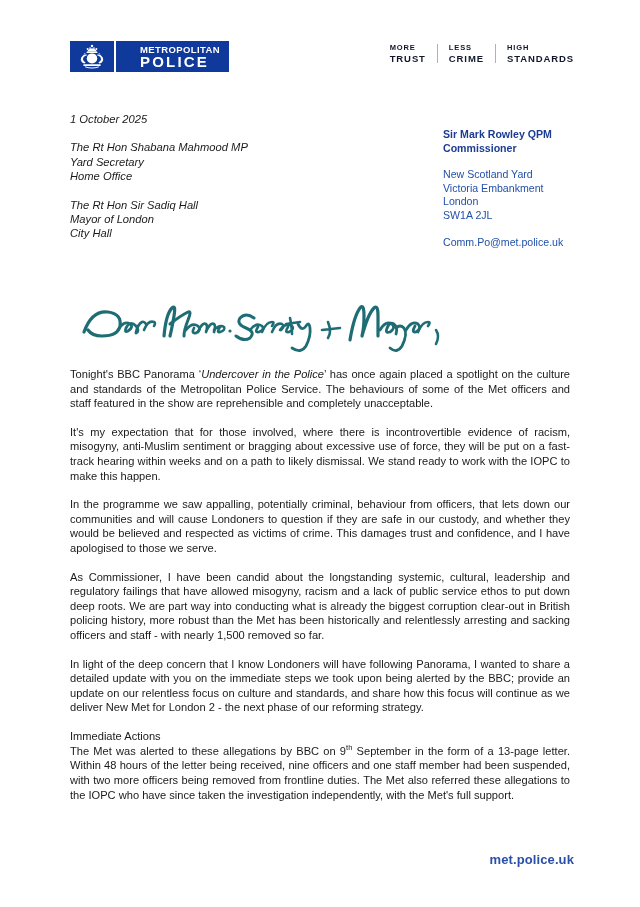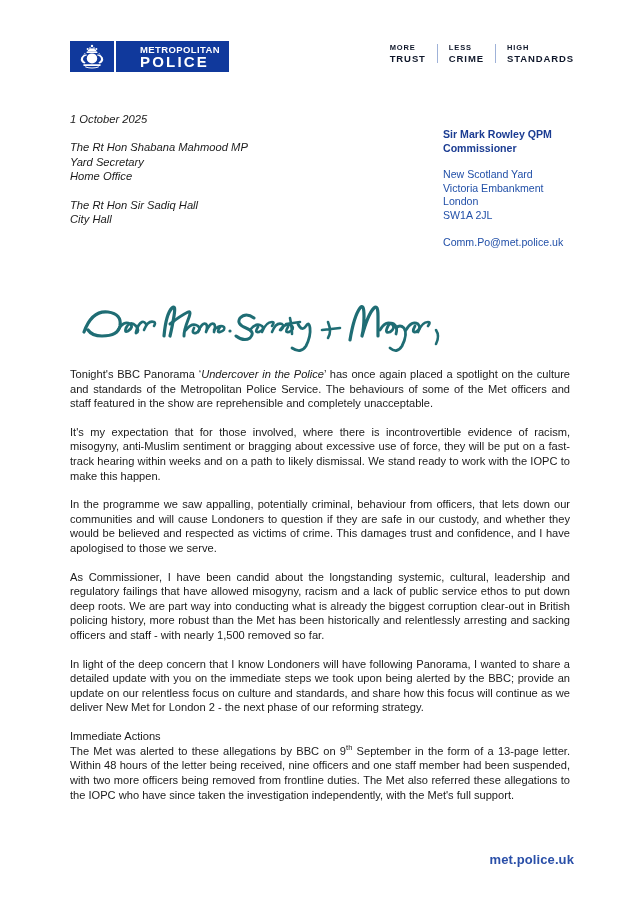--- a/index.html
+++ b/index.html
@@ -243,20 +243,21 @@
   </div>
 
   <div class="addr-left">
     <div>1 October 2025</div>
     <div class="gap"></div>
     <div>The Rt Hon Shabana Mahmood MP</div>
     <div>Yard Secretary</div>
     <div>Home Office</div>
     <div class="gap"></div>
     <div>The Rt Hon Sir Sadiq Hall</div>
+    <div>Mayor of London</div>
     <div>City Hall</div>
   </div>
 
   <div class="addr-right">
     <div class="name">Sir Mark Rowley QPM</div>
     <div class="name">Commissioner</div>
     <div class="gap"></div>
     <div>New Scotland Yard</div>
     <div>Victoria Embankment</div>
     <div>London</div>

